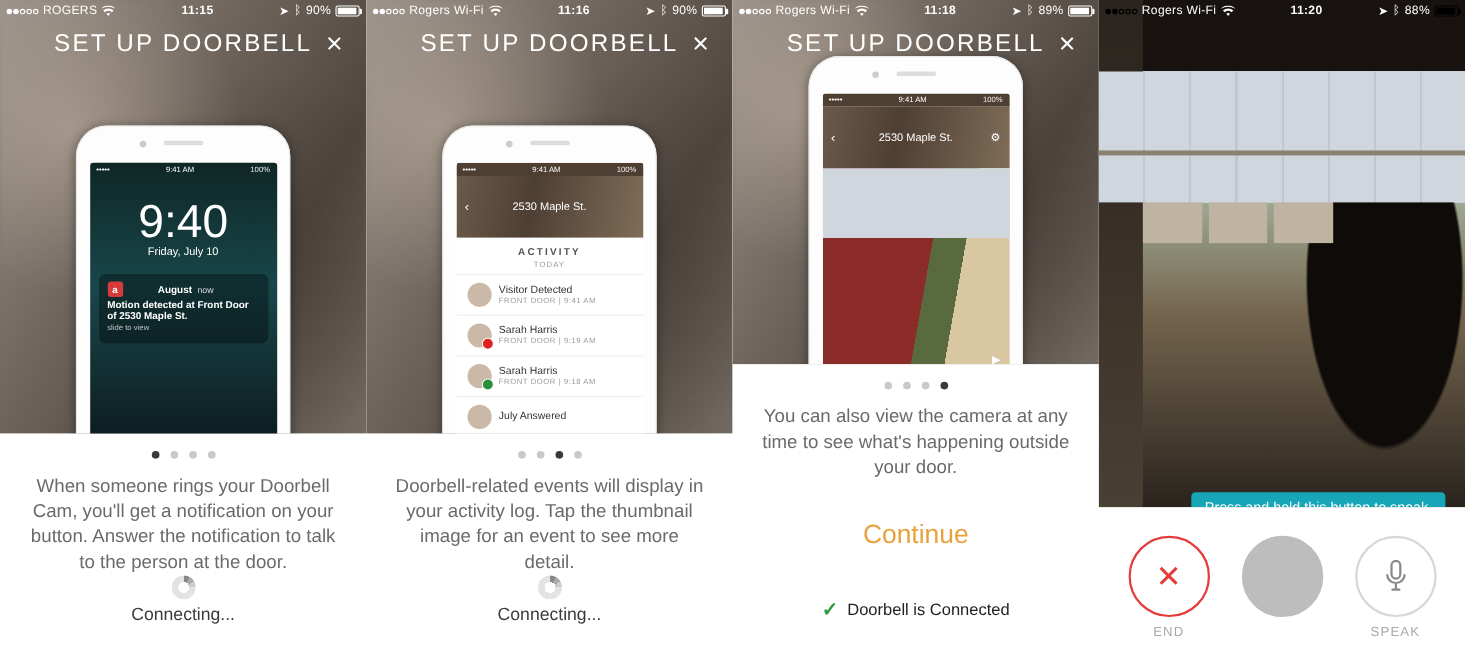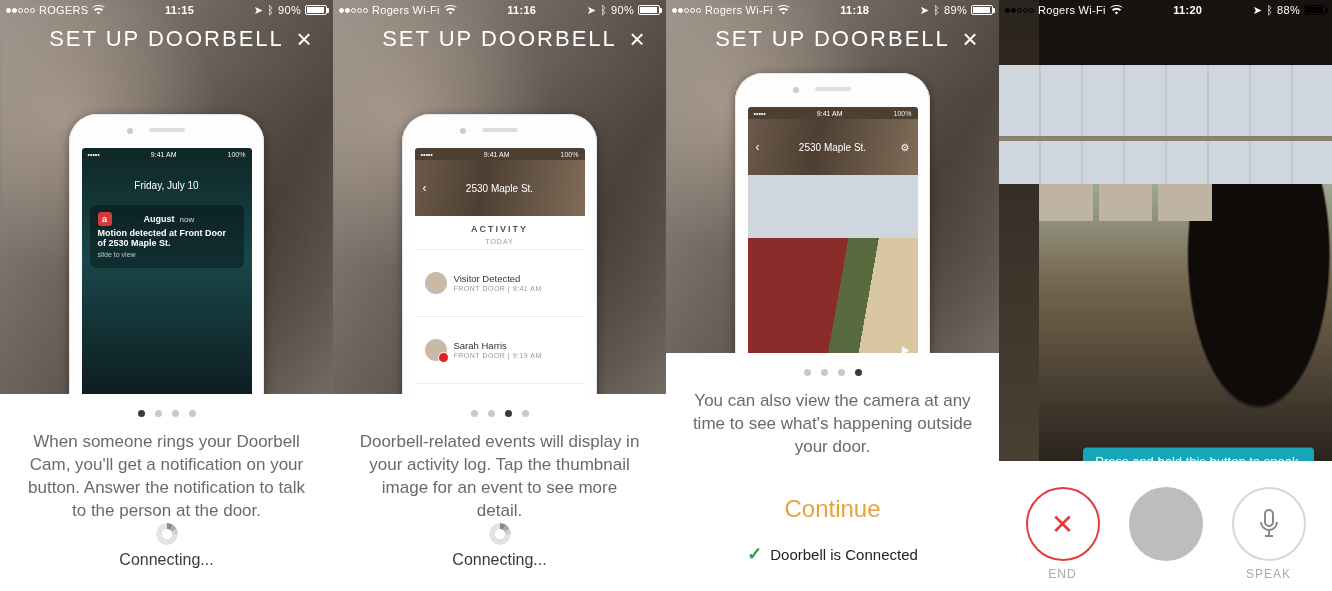--- a/index.html
+++ b/index.html
@@ -123,21 +123,21 @@
     height:56px;
     background: linear-gradient(100deg,#6b5a4a,#4e3f33 40%,#7f6d58);
     position:relative; color:#fff;
     display:flex; align-items:center; justify-content:center;
   }
   .app .topimg .addr{ font-size:10px;}
   .app .topimg .chev{ position:absolute; left:8px; font-size:12px;}
   .app .gear { position:absolute; right:8px; font-size:10px; color:#fff;}
   .app .sect { text-align:center; font-size:9px; letter-spacing:2px; color:#555; padding:8px 0 4px; font-weight:600;}
   .app .day  { text-align:center; font-size:7px; color:#999; letter-spacing:1px; padding-bottom:4px;}
-  .app .row  { display:flex; align-items:center; gap:7px; padding:22px 10px; border-top:1px solid #eee;}
+  .app .row  { display:flex; align-items:center; gap:7px; padding:7px 10px; border-top:1px solid #eee;}
   .app .row .av{ width:22px;height:22px;border-radius:50%;background:#c9b9a6; position:relative;}
   .app .row .av.red::after{content:"";position:absolute;right:-2px;bottom:-2px;width:9px;height:9px;border-radius:50%;background:#d22; border:1.5px solid #fff;}
   .app .row .av.grn::after{content:"";position:absolute;right:-2px;bottom:-2px;width:9px;height:9px;border-radius:50%;background:#2a8f3a;border:1.5px solid #fff;}
   .app .row .txt{ line-height:1.1;}
   .app .row .t1{ font-size:9.5px; color:#333;}
   .app .row .t2{ font-size:7px; color:#999; letter-spacing:.5px;}
 
   .screen.appcam .camview{
     height:186px;
     background:
@@ -153,21 +153,21 @@
   .pager { display:flex; justify-content:center; gap:10px; margin-top:16px;}
   .pager span{ width:7px;height:7px;border-radius:50%;background:#c9c9c9;}
   .pager span.on{ background:#3a3a3a;}
 
   .desc {
     padding: 14px 24px 0; text-align:center; color:#6a6a6a;
     font-size:17px; font-weight:300; line-height:1.35;
   }
 
   .bottom-area{
-    flex:1; display:flex; flex-direction:column;
+    flex:1; display:flex; flex-direction:column;gap:22px;
   }
   .conn {
     margin-top:auto; padding-bottom:22px;
     display:flex; flex-direction:column; align-items:center; gap:6px;
     color:#3a3a3a; font-weight:300; font-size:16px;
   }
   .spinner{
     width:22px;height:22px;border-radius:50%;
     background:
       conic-gradient(from 0deg,#888 0 30deg,#aaa 30deg 60deg,#ccc 60deg 90deg,#e3e3e3 90deg 360deg);
@@ -283,20 +283,21 @@
     <div class="phone">
       <span class="speaker"></span>
         <span class="cam"></span>
       <div class="screen lock">
         <div class="sbar">
             <span>•••••</span>
             <span>9:41 AM</span>
             <span class="r">100%</span>
           </div>
         <div class="clock">
+          <div class="time">9:40</div>
           <div class="date">Friday, July 10</div>
         </div>
         <div class="notif">
           <div class="nrow">
             <span class="icon">a</span>
             <span class="app">August</span>
             <span class="when">now</span>
           </div>
           <div class="msg">Motion detected at Front Door of 2530 Maple St.</div>
           <div class="slide">slide to view</div>

